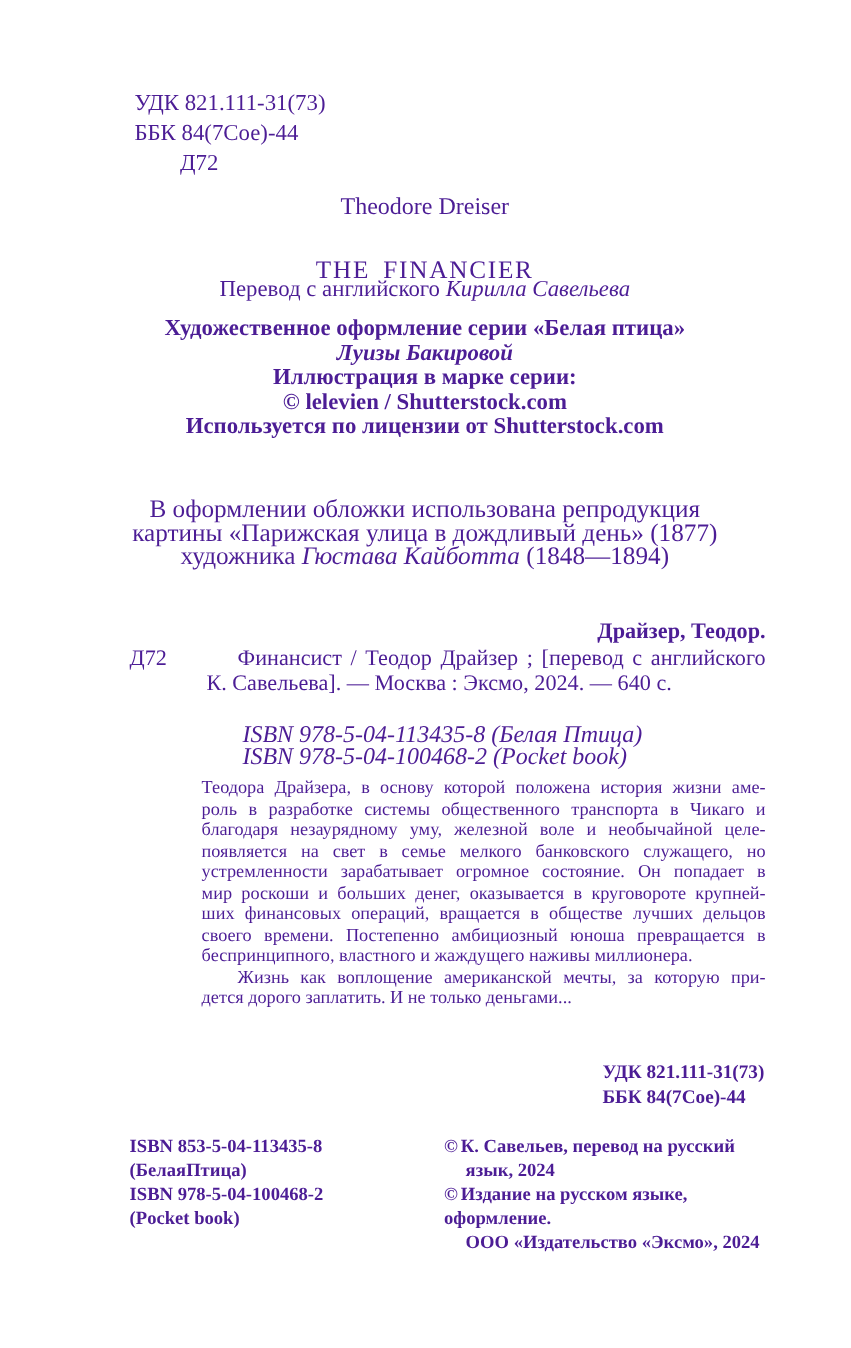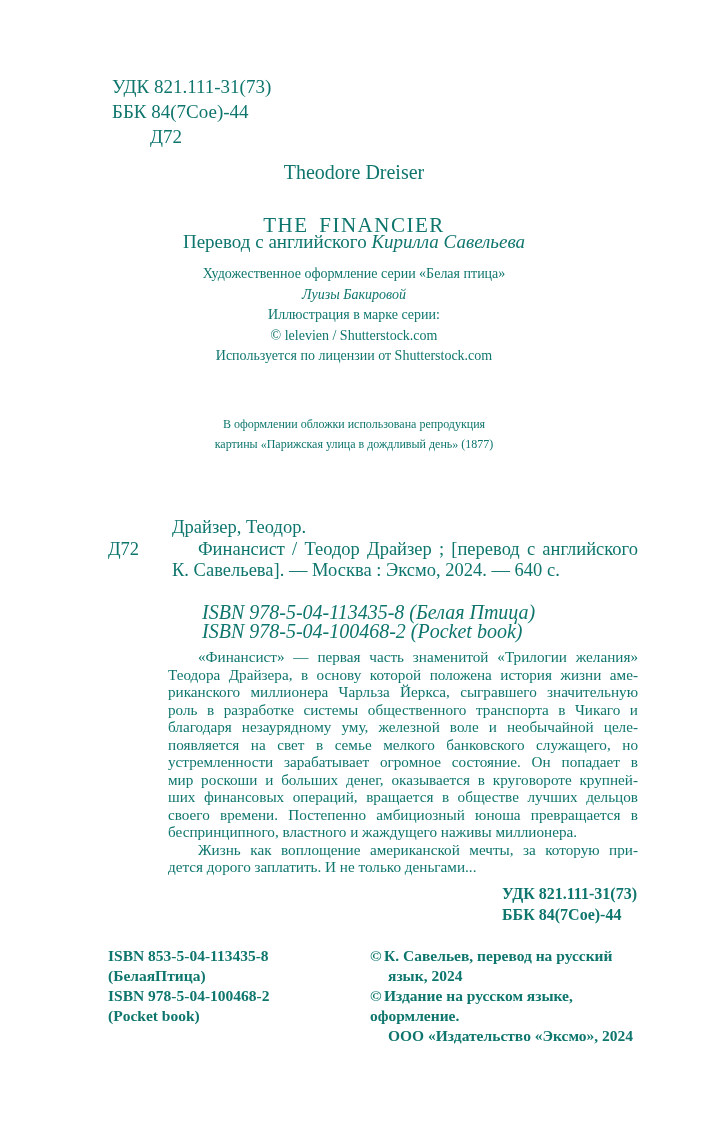--- a/index.html
+++ b/index.html
@@ -1,40 +1,40 @@
 <!DOCTYPE html>
 <html lang="ru"><head>
 <meta charset="utf-8">
 <style>
   html,body{
     margin:0;padding:0;width:709px;height:1123px;
     background:#ffffff;overflow:hidden;
   }
   .page{
     position:relative;width:709px;height:874px;
-    font-family:"Liberation Serif",serif;color:#0f766e;background:#ffffff;
+    font-family:"Liberation Serif",serif;color:#4c1d95;background:#ffffff;
   }
   .it{font-style:italic;}
 
   
   #top-codes{position:absolute;left:112px;top:74px;font-size:19px;line-height:25px;}
   #top-codes .indent{padding-left:38px;}
 
   
   .centered{position:absolute;left:88px;width:532px;text-align:center;}
   #title-author{top:161px;font-size:20px;}
   #title-en{top:193px;font-size:21px;letter-spacing:1.5px;word-spacing:4px;margin-top:20px;}
   #credit-translation{top:231px;font-size:19px;}
-  #credit-series{top:264px;font-size:14px;line-height:20.5px;}
+  #credit-series{top:264px;font-size:19px;line-height:20.5px;font-weight:bold;}
   #credit-pocket{top:383px;font-size:19px;}
-  #credit-cover{top:415px;font-size:12px;line-height:19.5px;}
+  #credit-cover{top:415px;font-size:21px;line-height:19.5px;}
 
   
   #biblio{position:absolute;left:108px;top:517px;width:530px;font-size:18.5px;line-height:21.5px;}
-  .bib-author{padding-left:64px;font-weight:normal;}
+  .bib-author{padding-left:64px;font-weight:bold;text-align:right;}
   .bib-body{position:relative;padding-left:64px;}
   .bib-code{position:absolute;left:0;top:0;}
   .bib-l1{padding-left:26px;text-align:justify;text-align-last:justify;}
 
   #isbn-mid{position:absolute;left:202px;top:603px;font-size:20px;line-height:19px;font-style:italic;}
 
   
   #annotation{position:absolute;left:168px;top:648px;width:470px;font-size:15.2px;line-height:17.5px;}
   #annotation div{text-align:justify;text-align-last:justify;}
   #annotation div.indent{padding-left:30px;}
@@ -73,40 +73,43 @@
     <div class="it">Луизы Бакировой</div>
     <div>Иллюстрация в марке серии:</div>
     <div>© lelevien / Shutterstock.com</div>
     <div>Используется по лицензии от Shutterstock.com</div>
   </div>
 
 
   <div id="credit-cover" class="centered">
     <div>В оформлении обложки использована репродукция</div>
     <div>картины «Парижская улица в дождливый день» (1877)</div>
+    <div>
+      <span>художника</span>
+      <span class="it">Гюстава Кайботта</span>
+      <span>(1848—1894)</span>
+    </div>
   </div>
 
   <div id="biblio">
     <div class="bib-author">Драйзер, Теодор.</div>
     <div class="bib-body">
       <span class="bib-code">Д72</span>
       <div class="bib-l1">Финансист / Теодор Драйзер ; [перевод с английского</div>
       <div class="bib-l2">К. Савельева]. — Москва : Эксмо, 2024. — 640 с.</div>
     </div>
   </div>
 
   <div id="isbn-mid">
     <div>ISBN 978-5-04-113435-8 (Белая Птица)</div>
     <div>ISBN 978-5-04-100468-2 (Pocket book)</div>
   </div>
 
   <div id="annotation">
-      <div class="indent ">«Финансист» — первая часть знаменитой «Трилогии желания»</div>
       <div class="">Теодора Драйзера, в основу которой положена история жизни аме-</div>
-      <div class="">риканского миллионера Чарльза Йеркса, сыгравшего значительную</div>
       <div class="">роль в разработке системы общественного транспорта в Чикаго и</div>
       <div class="">благодаря незаурядному уму, железной воле и необычайной целе-</div>
       <div class="">появляется на свет в семье мелкого банковского служащего, но</div>
       <div class="">устремленности зарабатывает огромное состояние. Он попадает в</div>
       <div class="">мир роскоши и больших денег, оказывается в круговороте крупней-</div>
       <div class="">ших финансовых операций, вращается в обществе лучших дельцов</div>
       <div class="">своего времени. Постепенно амбициозный юноша превращается в</div>
       <div class="end">беспринципного, властного и жаждущего наживы миллионера.</div>
       <div class="indent ">Жизнь как воплощение американской мечты, за которую при-</div>
       <div class="end">дется дорого заплатить. И не только деньгами...</div>

